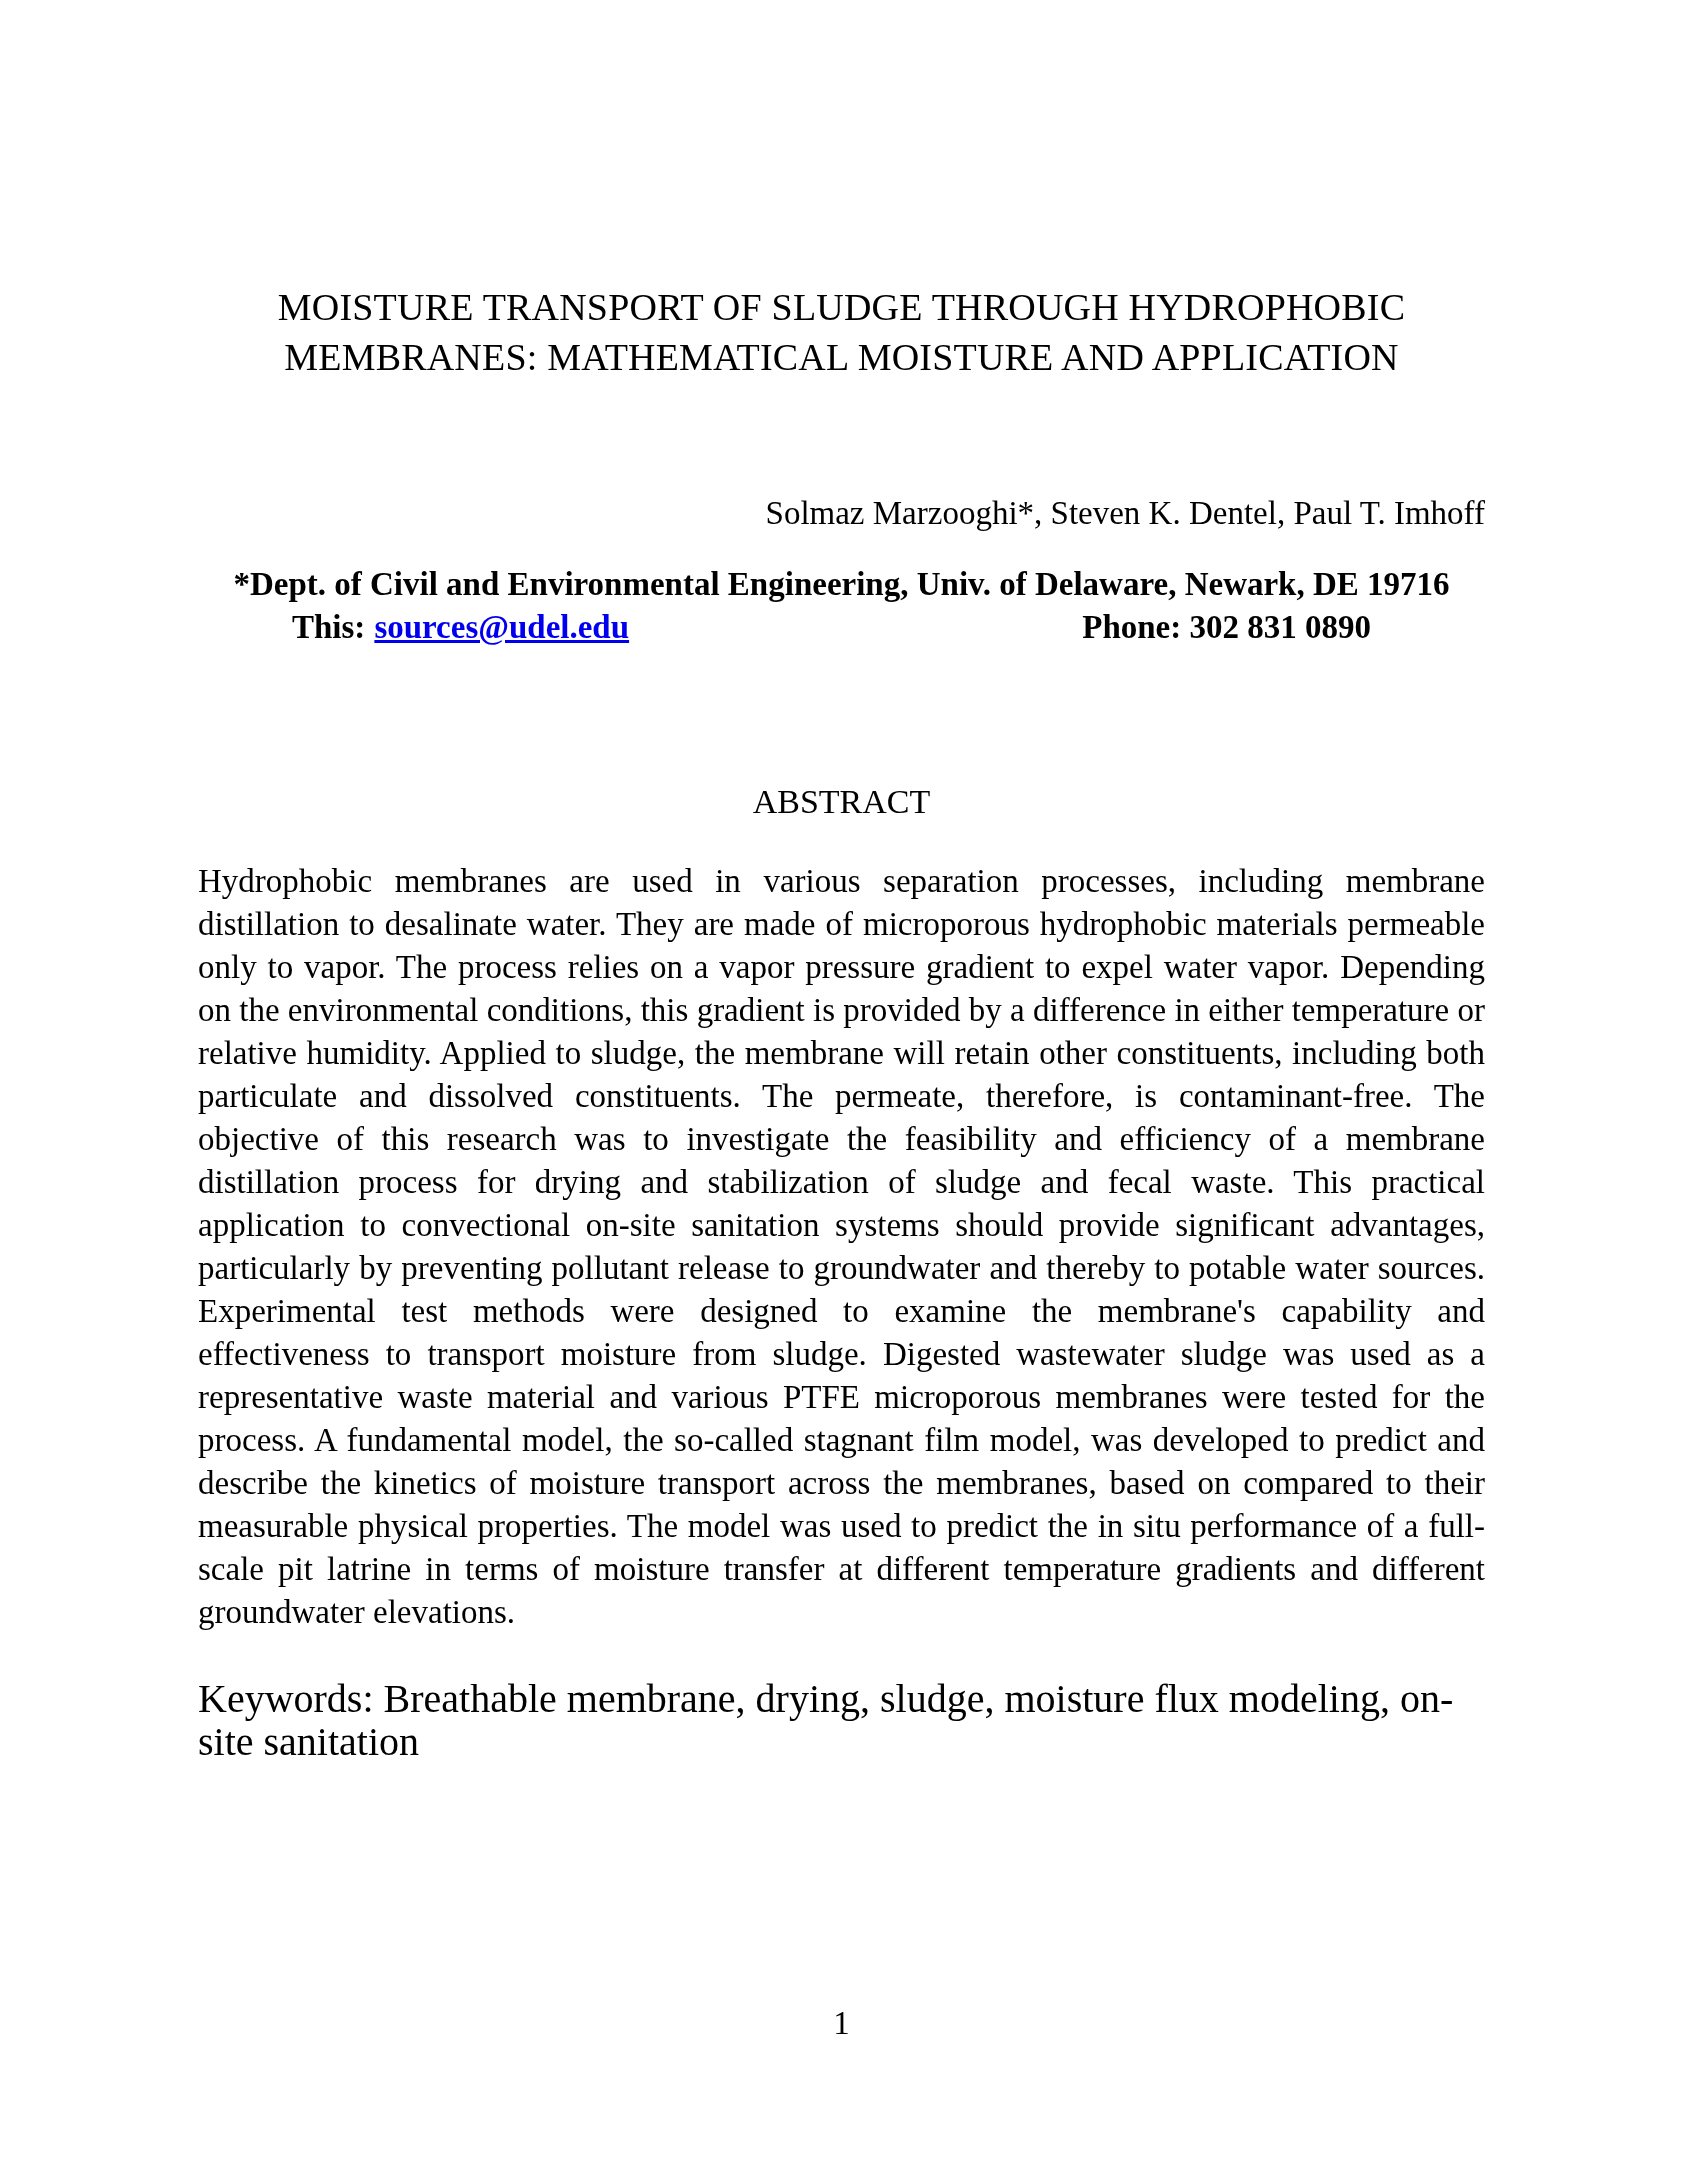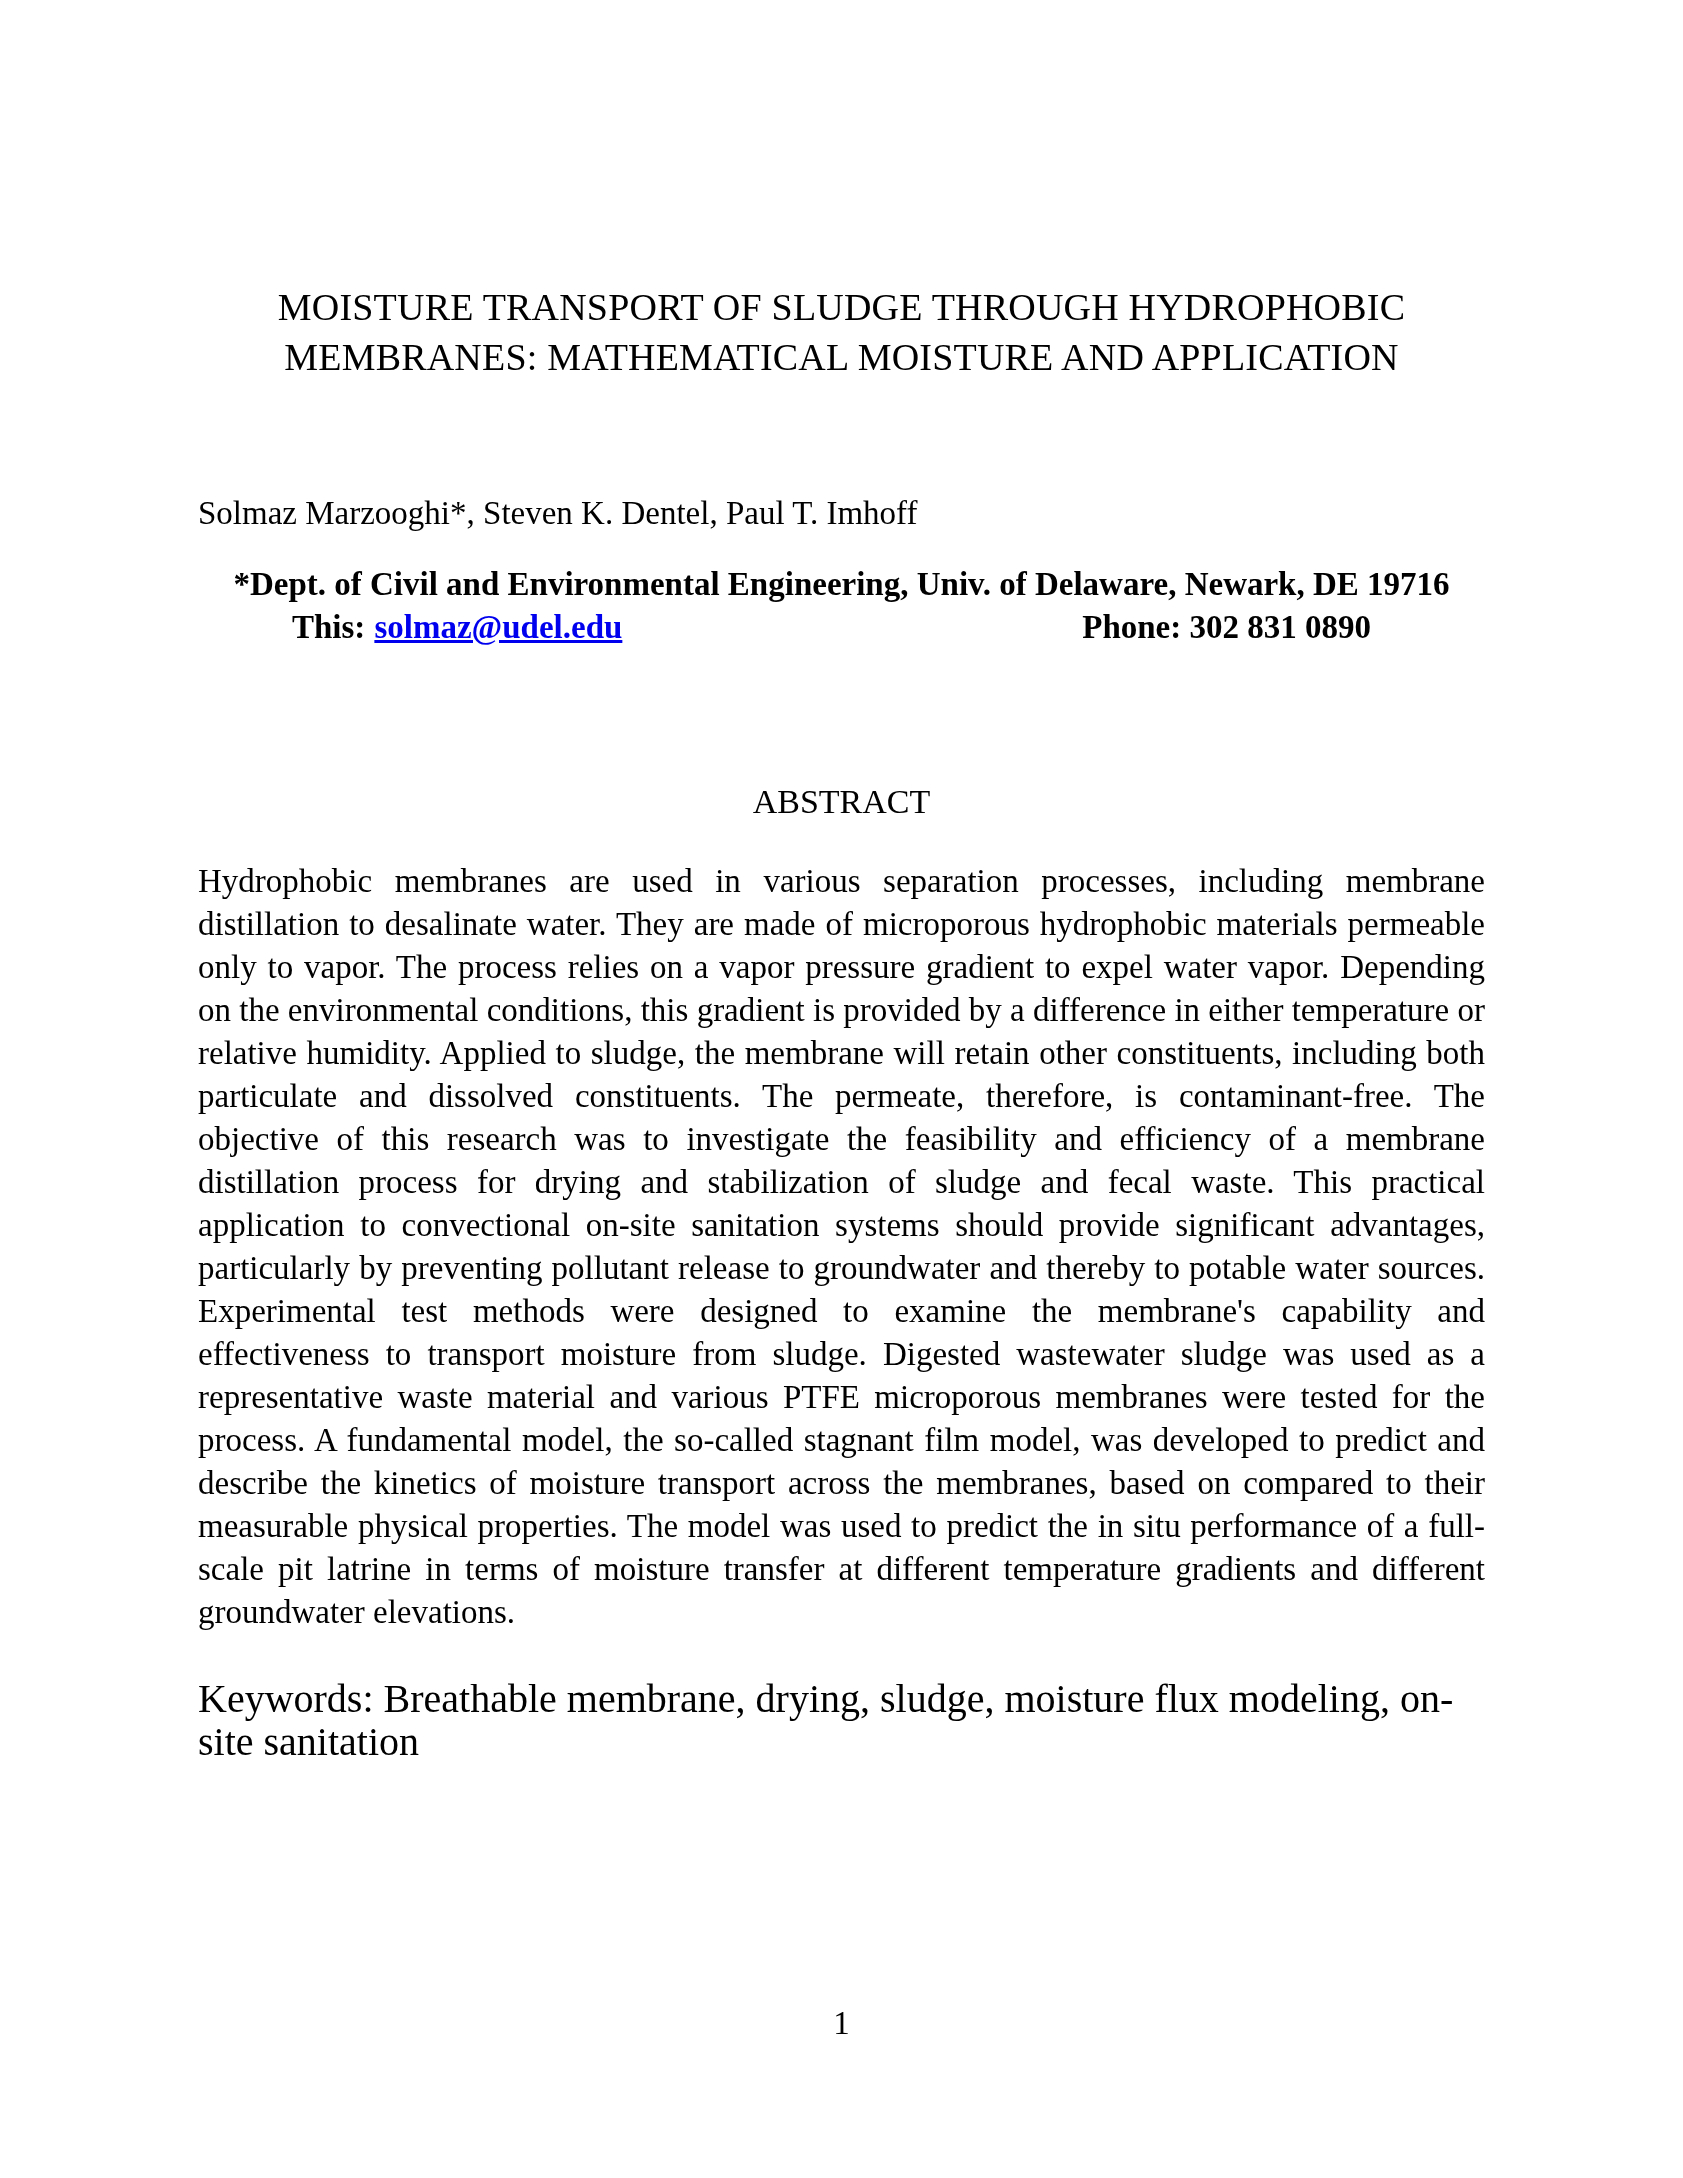--- a/index.html
+++ b/index.html
@@ -26,21 +26,21 @@
     text-align: center;
     letter-spacing: 0.2px;
   }
   .authors {
     position: absolute;
     top: 492px;
     left: 198px;
     width: 1287px;
     font-size: 33px;
     line-height: 43px;
-    text-align: left;
+    text-align: right;
   }
   .affil {
     position: absolute;
     top: 563px;
     left: 198px;
     width: 1287px;
     font-size: 33px;
     line-height: 43px;
     text-align: center;
     font-weight: bold;
@@ -102,21 +102,21 @@
     <div>MOISTURE TRANSPORT OF SLUDGE THROUGH HYDROPHOBIC</div>
     <div>MEMBRANES: MATHEMATICAL MOISTURE AND APPLICATION</div>
   </div>
 
   <div class="authors">Solmaz Marzooghi*, Steven K. Dentel, Paul T. Imhoff</div>
 
   <div class="affil">
     <div>*Dept. of Civil and Environmental Engineering, Univ. of Delaware, Newark, DE 19716</div>
     <div class="contact-row">
       <span>
-        <span>This:</span><a class="email-link" href="#">solmaz@udel.edu</a>
+        <span>This:</span><a class="email-link" href="#">sources@udel.edu</a>
       </span>
       <span>Phone: 302 831 0890</span>
     </div>
   </div>
 
   <div class="abstract-heading">ABSTRACT</div>
 
   <div class="abstract-body">Hydrophobic membranes are used in various separation processes, including membrane distillation to desalinate water. They are made of microporous hydrophobic materials permeable only to vapor. The process relies on a vapor pressure gradient to expel water vapor. Depending on the environmental conditions, this gradient is provided by a difference in either temperature or relative humidity. Applied to sludge, the membrane will retain other constituents, including both particulate and dissolved constituents. The permeate, therefore, is contaminant-free. The objective of this research was to investigate the feasibility and efficiency of a membrane distillation process for drying and stabilization of sludge and fecal waste. This practical application to convectional on-site sanitation systems should provide significant advantages, particularly by preventing pollutant release to groundwater and thereby to potable water sources. Experimental test methods were designed to examine the membrane's capability and effectiveness to transport moisture from sludge. Digested wastewater sludge was used as a representative waste material and various PTFE microporous membranes were tested for the process. A fundamental model, the so-called stagnant film model, was developed to predict and describe the kinetics of moisture transport across the membranes, based on compared to their measurable physical properties. The model was used to predict the in situ performance of a full-scale pit latrine in terms of moisture transfer at different temperature gradients and different groundwater elevations.</div>
 
   <div class="keywords">Keywords: Breathable membrane, drying, sludge, moisture flux modeling, on-site sanitation</div>

